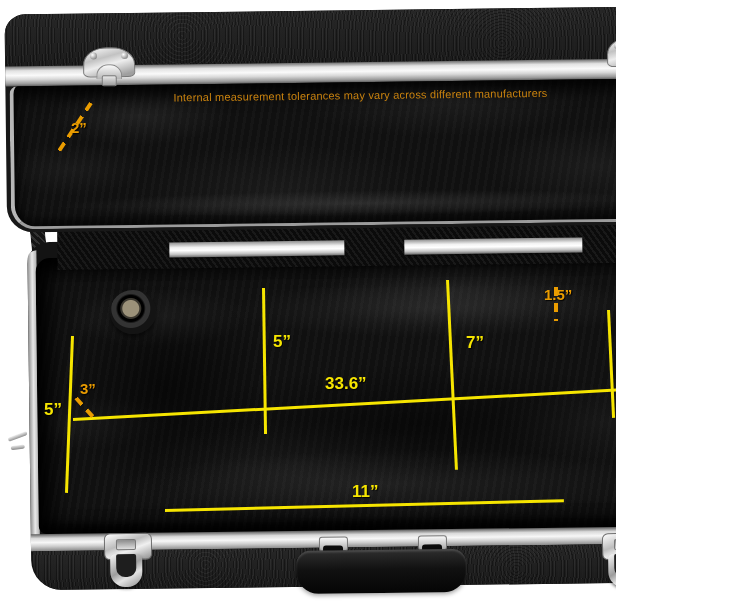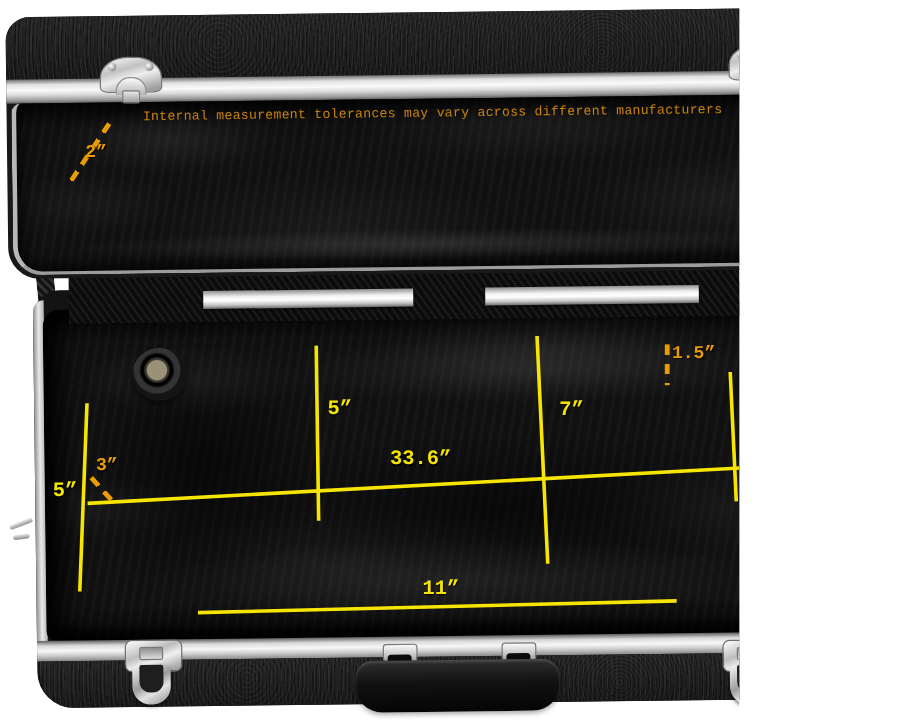--- a/index.html
+++ b/index.html
@@ -1,17 +1,17 @@
 <!DOCTYPE html>
 <html><head>
 <meta charset="utf-8">
 <style>
   html,body{margin:0;padding:0;background:#fff;}
   .stage{position:relative;width:616px;height:602px;background:#ffffff;overflow:hidden;
-         font-family:Liberation Mono, monospace;}
+         font-family:Liberation Sans, sans-serif;}
   .case3d{position:absolute;inset:0;transform:rotate(-0.7deg);transform-origin:375px 300px;}
 
   
   .shell-tex{background-color:#212121;
     background-image:
       repeating-radial-gradient(circle at 25% 40%, rgba(255,255,255,.05) 0 1px, transparent 1px 4px),
       repeating-radial-gradient(circle at 70% 60%, rgba(0,0,0,.35) 0 1px, transparent 1px 3px),
       linear-gradient(to bottom,#272727,#1a1a1a);}
   .plush-tex{background-color:#101010;
     background-image:
@@ -136,21 +136,21 @@
   #dl-lid2  {left:89px; top:103px; height:58px; transform:rotate(33.7deg);}
   #dl-small3{left:74px; top:398px; height:25px; transform:rotate(-42deg);}
   #dl-acc15 {left:554px;top:287px; height:34px;}
   #lb-lid2  {left:71px; top:119px;}
   #lb-left5 {left:44px; top:400px;}
   #lb-small3{left:80px; top:380px;}
   #lb-mid5  {left:273px;top:332px;}
   #lb-len195{left:325px;top:374px;}
   #lb-body7 {left:466px;top:333px;}
   #lb-bow45 {left:619px;top:333px;}
-  #lb-acc15 {left:560px;top:286px;}
+  #lb-acc15 {left:544px;top:286px;}
   #lb-len15 {left:352px;top:482px;}
 </style>
 </head>
 <body>
 
 <div class="stage">
 
   <div class="case3d">
 
     <div class="cord"></div>

